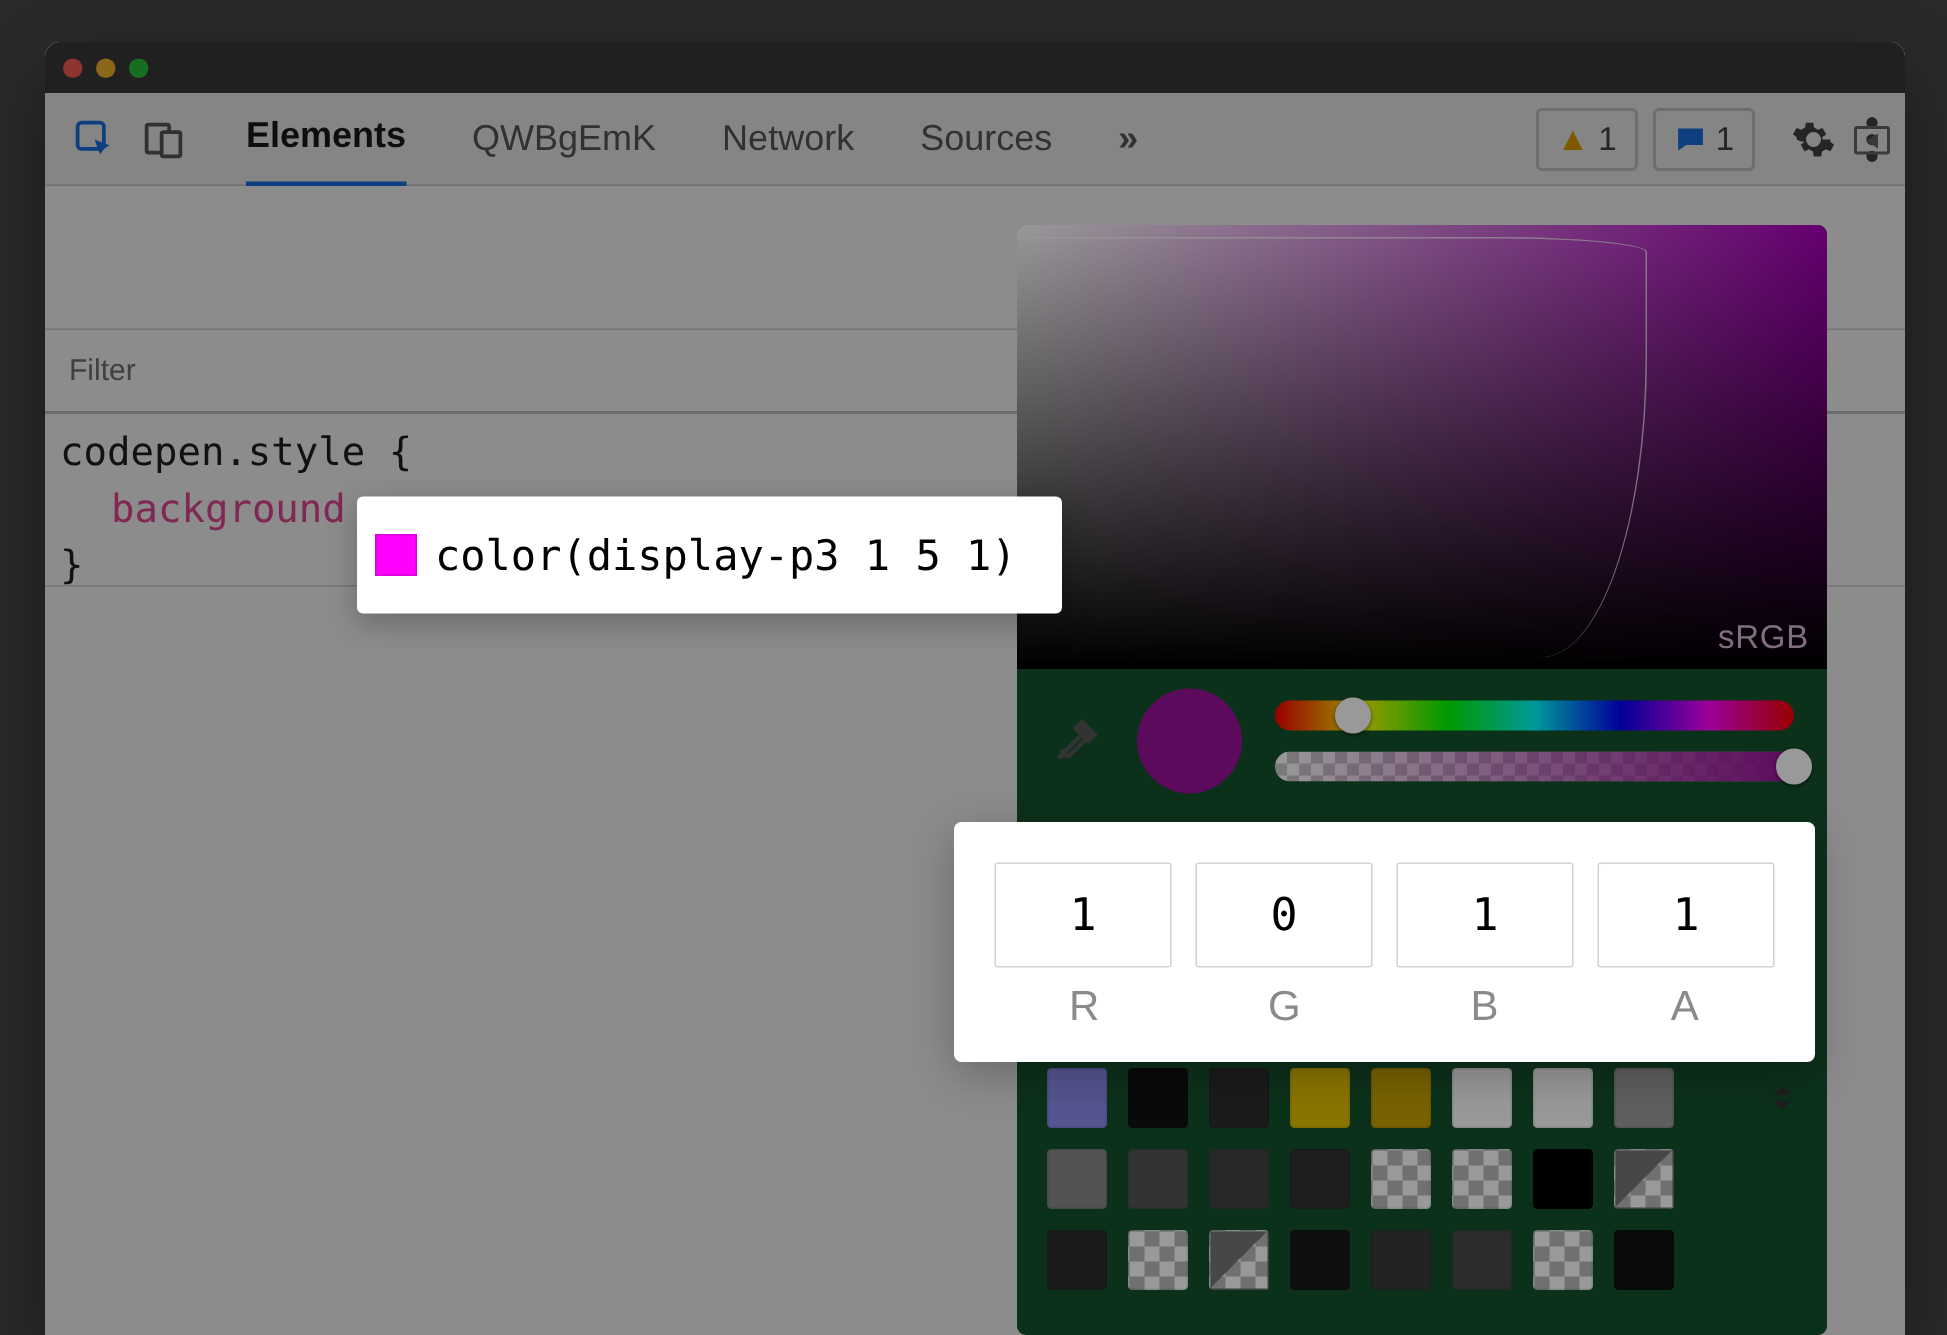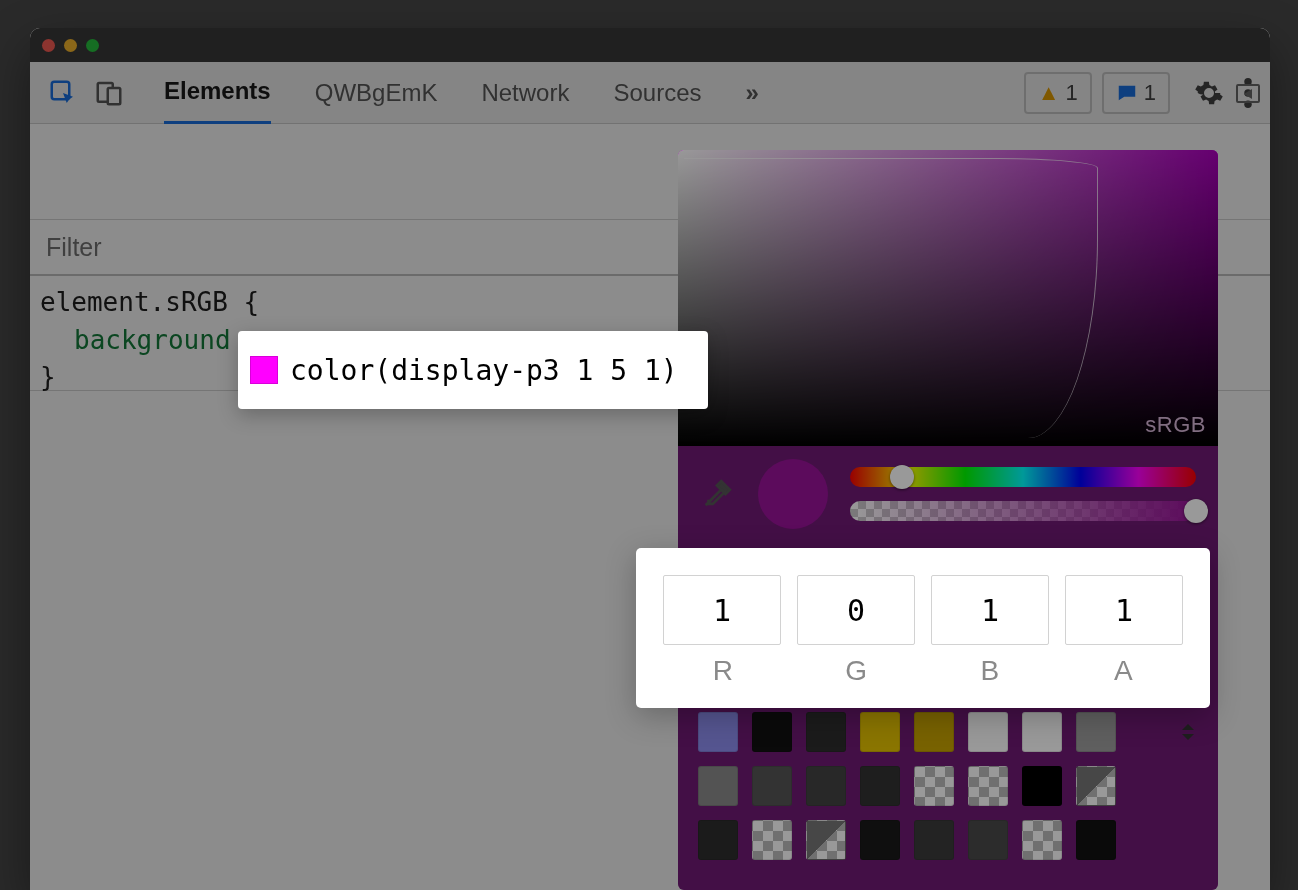--- a/index.html
+++ b/index.html
@@ -86,35 +86,35 @@
   
   .blank-strip { height: 96px; background: #fff; border-bottom: 1px solid #d6d6d6; }
   .filter-row {
     height: 56px; background: #fff;
     border-bottom: 2px solid #c4c4c4;
     display: flex; align-items: center;
     padding: 0 16px;
   }
   .filter-row input {
     border: none; outline: none;
-    font-size: 25px; color: #15803d;
+    font-size: 20px; color: #15803d;
     background: transparent; flex: 1;
   }
   
   .styles-pane {
     padding: 8px 10px;
     font-family: ui-monospace, Menlo, Consolas, monospace;
     font-size: 26px;
     line-height: 1.45;
     color: #202020;
     border-bottom: 1px solid #d6d6d6;
     position: relative;
     height: 115px;
   }
-  .prop-name { color: #15803d; }
+  .prop-name { color: #ec4899; }
   .indent { display:inline-block; width:34px; }
   .hov-badge {
     position:absolute; right:10px; top:56px;
     width:24px; height:19px; border:2px solid #6b6b6b; border-radius:2px;
     display:flex;align-items:center;justify-content:center;
   }
   .hov-badge:before{
     content:""; width:0;height:0;
     border-top:5px solid transparent;border-bottom:5px solid transparent;border-right:8px solid #6b6b6b;
   }
@@ -136,21 +136,21 @@
   }
   .value-pop .val-text {
     font-family: ui-monospace, Menlo, Consolas, monospace;
     font-size: 28px;
   }
   
   .picker {
     position: absolute;
     left: 678px; top: 150px;
     width: 540px; height: 740px;
-    background: #701a75;
+    background: #14532d;
     border-radius: 6px;
     overflow: hidden;
     z-index: 20;
   }
   .picker-dim {
     position:absolute; inset:0;
     background: rgba(0,0,0,0.40);
     pointer-events:none;
     z-index: 5;
   }
@@ -312,21 +312,21 @@
   </div>
 
   <div class="blank-strip"></div>
 
   <div class="filter-row">
     <input placeholder="Filter" style="">
     <span class="hov-badge"></span>
   </div>
 
   <div class="styles-pane">
-    <div><span>element.sRGB {</span></div>
+    <div><span>codepen.style {</span></div>
     <div><span class="indent"></span><span class="prop-name">background</span></div>
     <div><span>}</span></div>
   </div>
 
   <div class="overlay-dark"></div>
 </div>
 
 <div class="picker">
   <div class="satval">
     <div class="gamut-line"></div>

